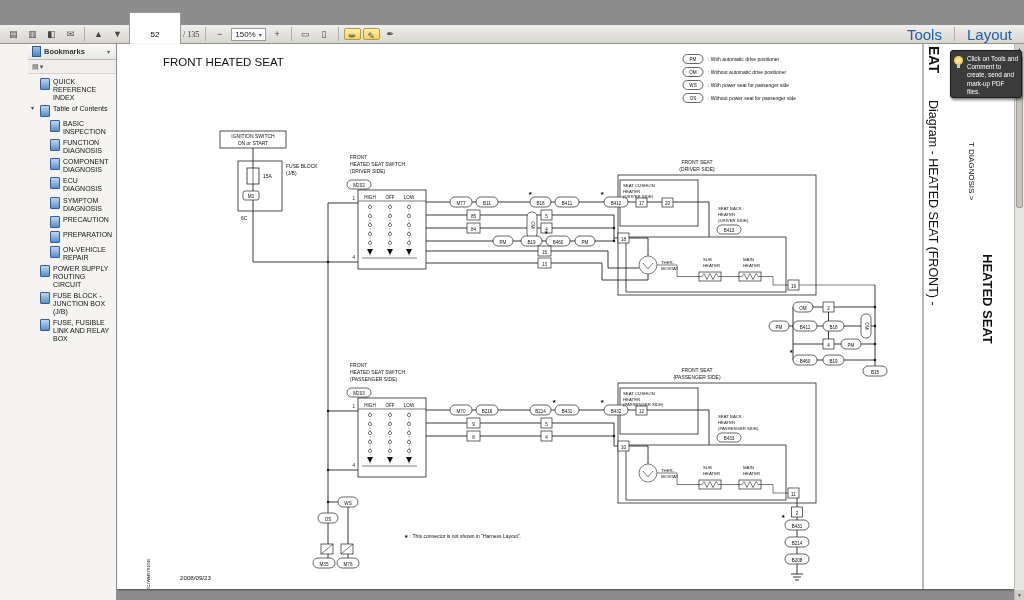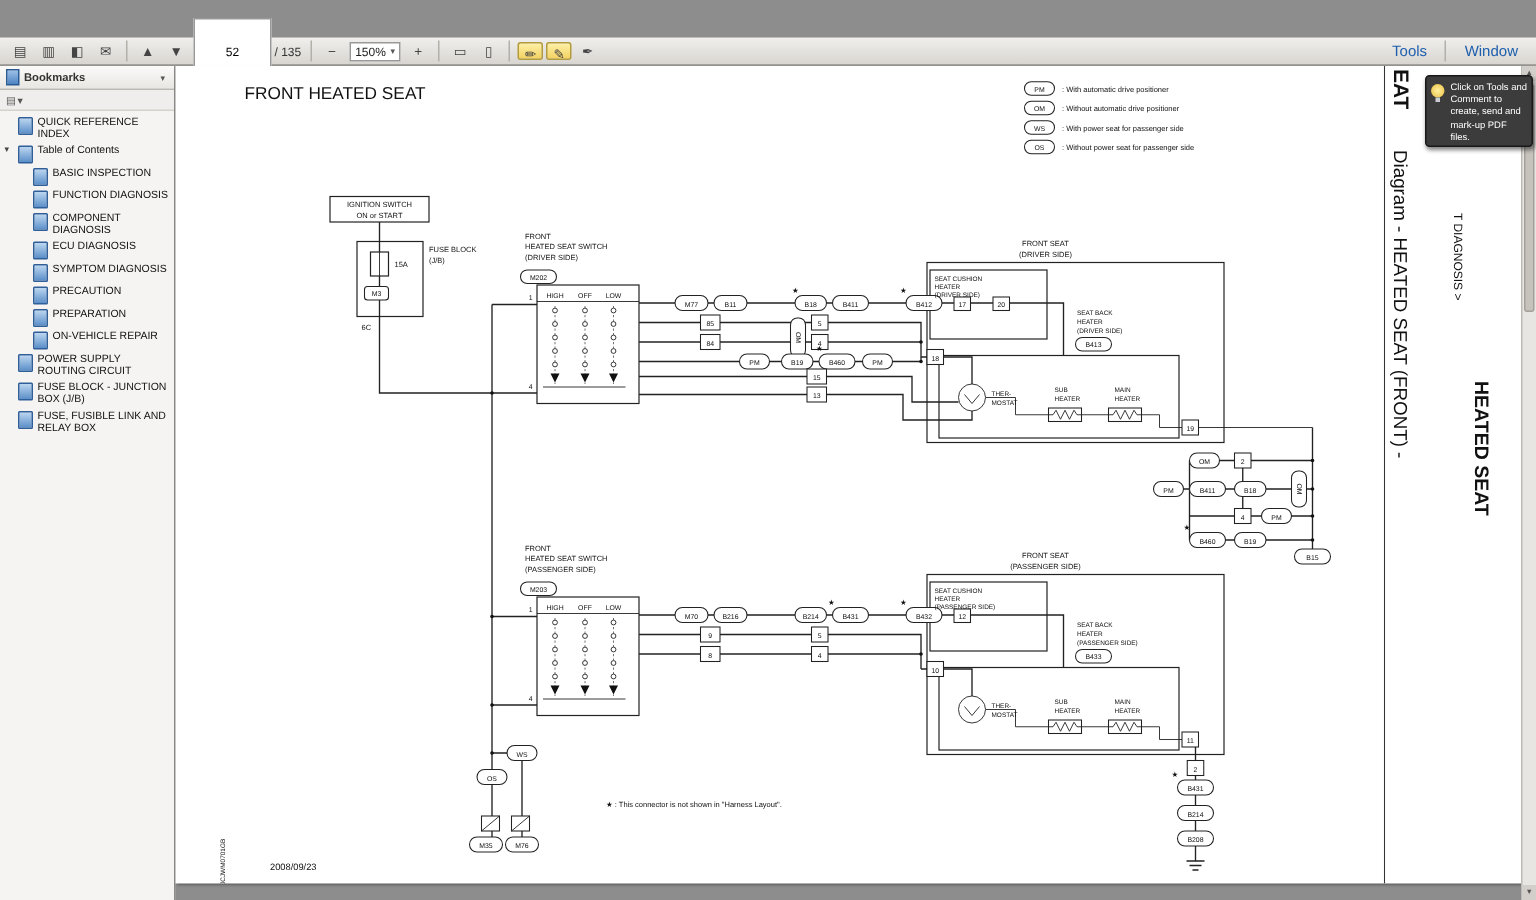--- a/index.html
+++ b/index.html
@@ -15,28 +15,28 @@
   .winbtn.close{background:linear-gradient(#e08a7d,#c23b2e);color:#fff;font-weight:bold;}
 
   .menubar{position:absolute;left:0;top:13px;width:100%;height:12px;background:#f1f0ee;border-bottom:1px solid #d8d5d0;display:flex;align-items:center;box-sizing:border-box;}
   .menuitem{font-size:8.5px;color:#222;padding:0 6px;}
 
   .toolbar{position:absolute;left:0;top:25px;width:100%;height:19px;background:linear-gradient(#f0efed,#d8d5d0);border-bottom:1px solid #979590;display:flex;align-items:center;padding:0 4px;box-sizing:border-box;}
   .tbtn{min-width:15px;height:15px;font-size:9px;line-height:15px;text-align:center;color:#444;border:1px solid transparent;border-radius:2px;margin:0 1px;}
   .tbtn.yellow{width:12px;height:10px;background:linear-gradient(#fdf0a6,#f3d262);border:1px solid #b39b3c;}
   .sep{width:1px;height:14px;background:#b3b0aa;margin:0 4px;}
   .pagebox{width:18px;height:11px;font-size:8px;text-align:center;border:1px solid #999;background:#fff;padding:16px;margin:0 2px;font-family:"Liberation Sans",sans-serif;}
-  .pagetotal{font-size:8px;color:#333;margin-right:2px;}
+  .pagetotal{font-size:8px;color:#333;margin-right:2px;font-family:Liberation Serif, serif;}
   .zoombox{display:inline-flex;align-items:center;gap:3px;height:11px;background:#fff;border:1px solid #999;font-size:8px;color:#222;padding:0 3px;margin:0 2px;text-align:center;}
   .zoombox .caret{font-size:6px;color:#555;}
   .tspacer{flex:1;}
-  .navlabel{font-size:10px;color:#1d5fae;padding:0 8px;}
+  .navlabel{font-size:15px;color:#1d5fae;padding:0 8px;}
 
   
-  .panel{position:absolute;left:0;top:44px;width:117px;bottom:0;background:#f5f4f2;border-right:1px solid #8e8c88;box-sizing:border-box;}
+  .panel{position:absolute;left:0;top:44px;width:117px;bottom:0;background:#f5f4f2;border-right:1px solid #8e8c88;box-sizing:border-box;padding-left:28px;}
   .panelheader{height:15px;background:linear-gradient(#fbfbfa,#e8e6e2);border-bottom:1px solid #bcb9b3;display:flex;align-items:center;padding:0 4px;}
   .bmribbon{width:7px;height:9px;background:linear-gradient(#9cc0e8,#4e84c4);border:1px solid #2a5a94;margin-right:3px;flex:none;}
   .panelheader .ptitle{font-size:7.5px;font-weight:bold;color:#333;flex:1;}
   .phbtn{font-size:6px;color:#555;padding:0 2px;}
   .paneltools{height:13px;background:#efeeec;border-bottom:1px solid #d5d2cc;display:flex;align-items:center;padding:0 4px;gap:1px;}
   .paneltools span{font-size:7px;color:#555;}
   .tree{padding-top:3px;}
   .bm{position:relative;display:flex;align-items:flex-start;padding:1px 2px 2px 12px;font-size:7px;line-height:1.15;color:#111;}
   .bm.lvl1{padding-left:22px;}
   .bmicon{width:8px;height:10px;flex:none;margin-right:3px;background:linear-gradient(#bcd6f0,#5b8fc9);border:1px solid #2f5e99;border-radius:1px;}
@@ -101,21 +101,21 @@
     <span class="sep"></span>
     <span class="tbtn">▭</span>
     <span class="tbtn">▯</span>
     <span class="sep"></span>
     <span class="tbtn yellow">✏</span>
     <span class="tbtn yellow">✎</span>
     <span class="tbtn">✒</span>
     <span class="tspacer"></span>
     <span class="navlabel">Tools</span>
     <span class="sep"></span>
-    <span class="navlabel">Window</span>
+    <span class="navlabel">Layout</span>
   </div>
 
   <div class="panel">
     <div class="panelheader">
       <span class="bmribbon"></span>
       <span class="ptitle">Bookmarks</span>
       <span class="phbtn">▾</span>
     </div>
     <div class="paneltools">
       <span>▤</span>

